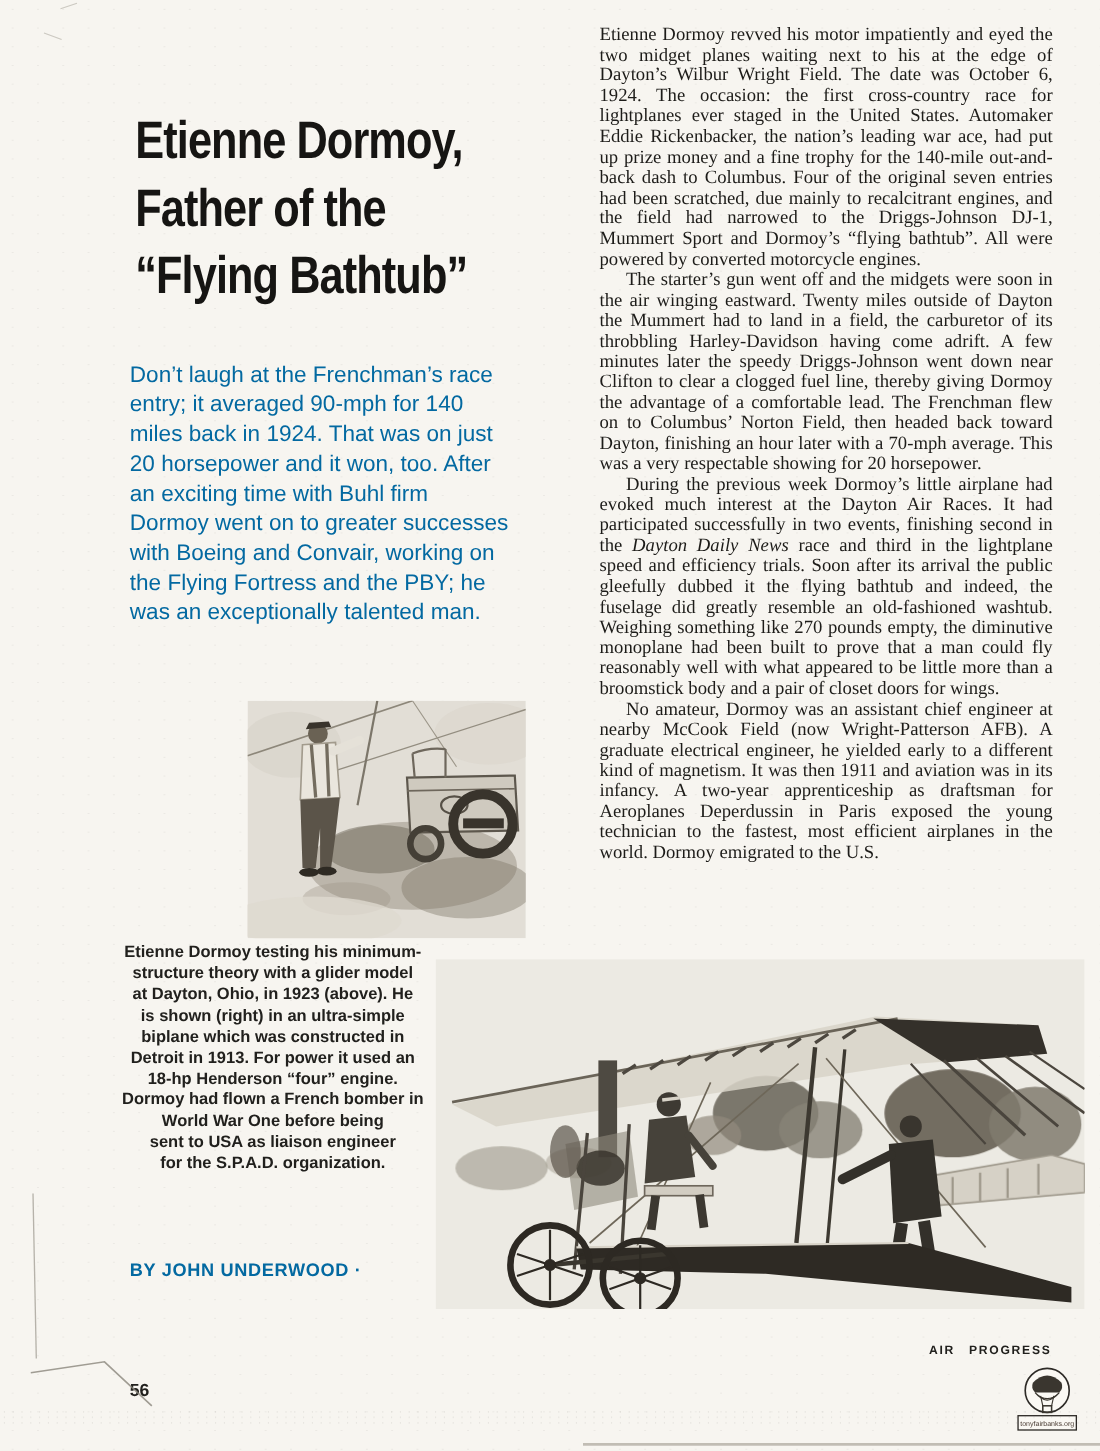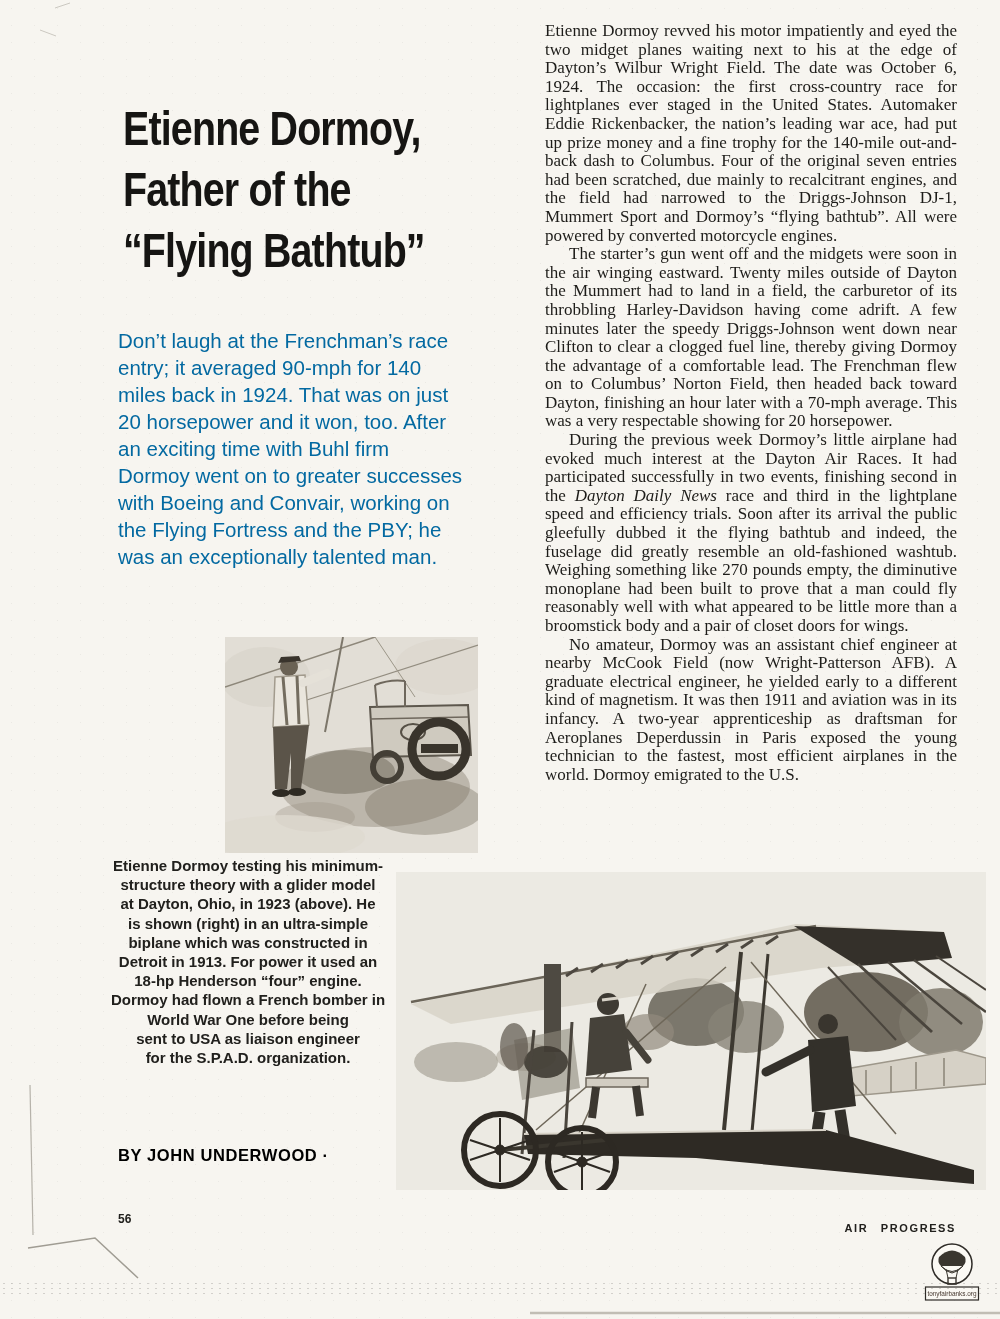--- a/index.html
+++ b/index.html
@@ -23,35 +23,35 @@
     position:absolute; left:118px; top:327px; width:390px;
     font-size:20.5px; line-height:27px; color:#0369a1;
   }
   .caption{
     position:absolute; left:106px; top:856px; width:284px;
     font-size:15px; line-height:19.2px; font-weight:bold; color:#21201d;
     text-align:center;
   }
   .byline{
     position:absolute; left:118px; top:1146px;
-    font-size:16.5px; font-weight:bold; letter-spacing:.6px; color:#000000;text-align:center;
+    font-size:16.5px; font-weight:bold; letter-spacing:.6px; color:#0369a1;text-align:center;
   }
   
   .right-col{
     position:absolute; left:545px; top:22px; width:412px;
     font-family:"Liberation Serif", serif; font-size:17px; line-height:18.6px;
     text-align:justify; color:#1d1c19;
   }
   .body-para{ margin:0; text-indent:24px; }
   .body-para.no-indent{ text-indent:0; }
   
   .photo1{ position:absolute; left:225px; top:637px; width:253px; height:216px; }
   .photo2{ position:absolute; left:396px; top:872px; width:590px; height:318px; }
   
-  .page-number{ position:absolute; left:118px; top:1212px; font-size:12px; font-weight:bold; color:#21201d; }
+  .page-number{ position:absolute; left:118px; top:1256px; font-size:16px; font-weight:bold; color:#21201d; }
   .magazine{ position:absolute; right:44px; top:1222px; font-size:11px; font-weight:bold;
              letter-spacing:1.6px; word-spacing:8px; color:#21201d; }
   .stamp{ position:absolute; left:924px; top:1242px; width:56px; height:60px; }
   .artifacts{ position:absolute; inset:0; pointer-events:none; }
   .speckle-band{
     position:absolute; left:0; top:1281px; width:1000px; height:16px; pointer-events:none;
     background-image:radial-gradient(rgba(45,42,38,.4) .5px, transparent .8px);
     background-size:8px 5px; opacity:.45;
   }
 </style>

